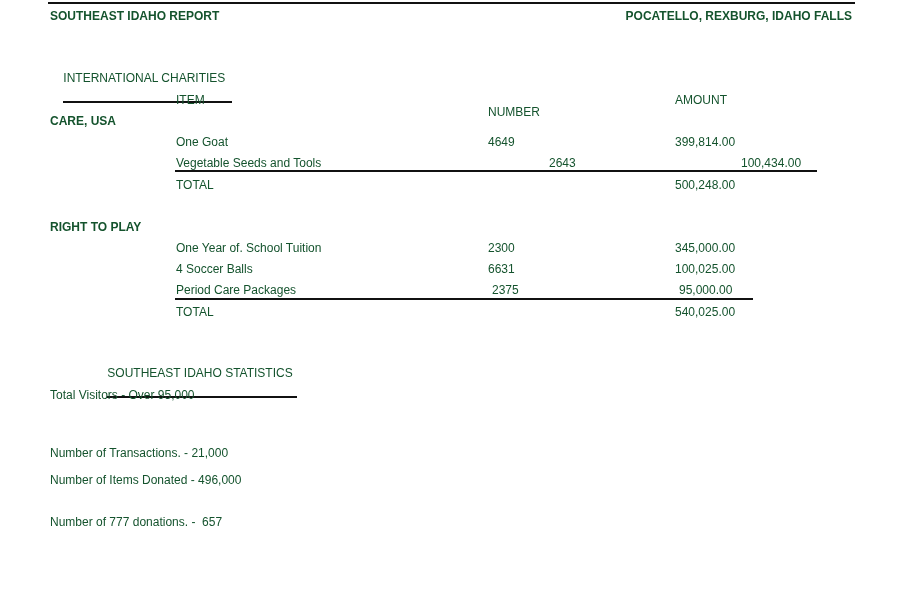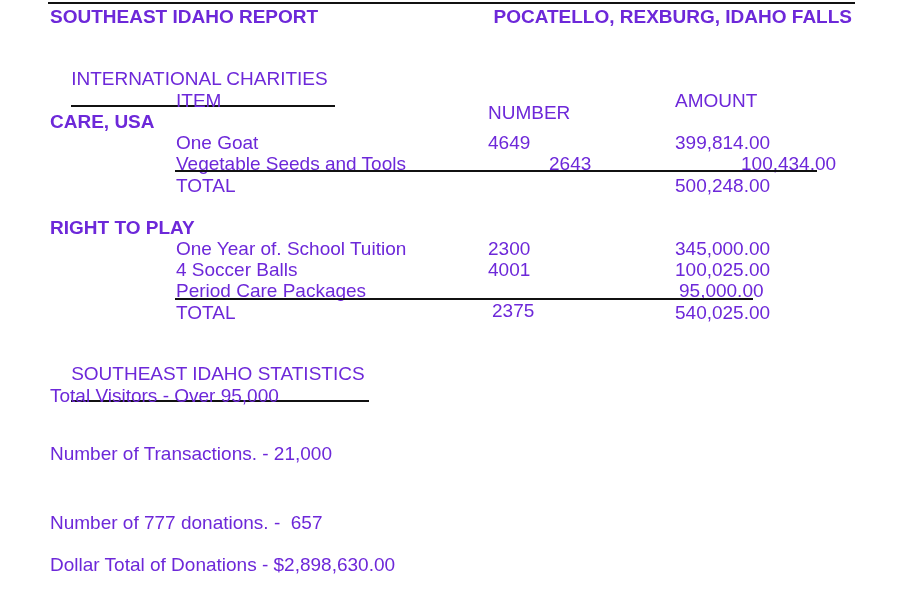--- a/index.html
+++ b/index.html
@@ -8,23 +8,23 @@
   .page {
     position: relative;
     width: 900px;
     height: 600px;
     background: #ffffff;
     overflow: hidden;
     color: #111111;
   }
   .line {
     position: absolute;
-    font-size: 19px;
+    font-size: 12px;
     line-height: 21px;
-    color: #6d28d9;
+    color: #14532d;
     white-space: pre;
   }
   .bold { font-weight: bold; }
   .underlined {
     border-bottom: 2px solid #111111;
     padding-bottom: 16px;
     padding-right: 7px;
   }
   .rule {
     position: absolute;
@@ -65,34 +65,34 @@
   <div class="line" style="left:176px; top:175px;">TOTAL</div>
   <div class="line" style="left:675px; top:175px;">500,248.00</div>
 
   <div class="line bold" style="left:50px; top:217px;">RIGHT TO PLAY</div>
 
   <div class="line" style="left:176px; top:238px;">One Year of. School Tuition</div>
   <div class="line" style="left:488px; top:238px;">2300</div>
   <div class="line" style="left:675px; top:238px;">345,000.00</div>
 
   <div class="line" style="left:176px; top:259px;">4 Soccer Balls</div>
-  <div class="line" style="left:488px; top:259px;">4001</div>
+  <div class="line" style="left:488px; top:259px;">6631</div>
   <div class="line" style="left:675px; top:259px;">100,025.00</div>
 
   <div class="line" style="left:176px; top:280px;">Period Care Packages</div>
-  <div class="line" style="left:492px; top:280px;margin-top:20px;">2375</div>
+  <div class="line" style="left:492px; top:280px;">2375</div>
   <div class="line" style="left:679px; top:280px;">95,000.00</div>
 
   <div class="rule" style="left:175px; top:298px; width:578px;"></div>
 
   <div class="line" style="left:176px; top:302px;">TOTAL</div>
   <div class="line" style="left:675px; top:302px;">540,025.00</div>
 
   <div class="line" style="left:50px; top:342px;">
-    <span class="underlined" style="padding-right:4px;">SOUTHEAST IDAHO STATISTICS</span>
+    <span class="underlined" style="padding-right:4px;margin-left:44px;">SOUTHEAST IDAHO STATISTICS</span>
   </div>
 
   <div class="line" style="left:50px; top:385px;">Total Visitors - Over 95,000</div>
   <div class="line" style="left:50px; top:427px;margin-top:16px;">Number of Transactions. - 21,000</div>
+  <div class="line" style="left:50px; top:470px;">Number of Items Donated - 496,000</div>
   <div class="line" style="left:50px; top:512px;">Number of 777 donations. -  657</div>
-  <div class="line" style="left:50px; top:554px;">Dollar Total of Donations - $2,898,630.00</div>
 
 </div>
 
 </body></html>

